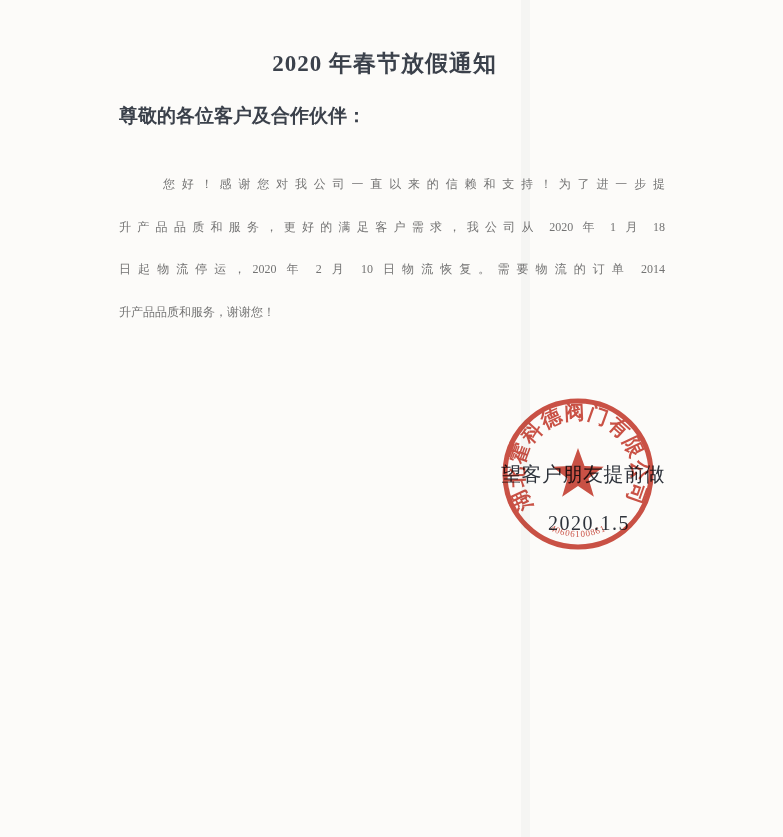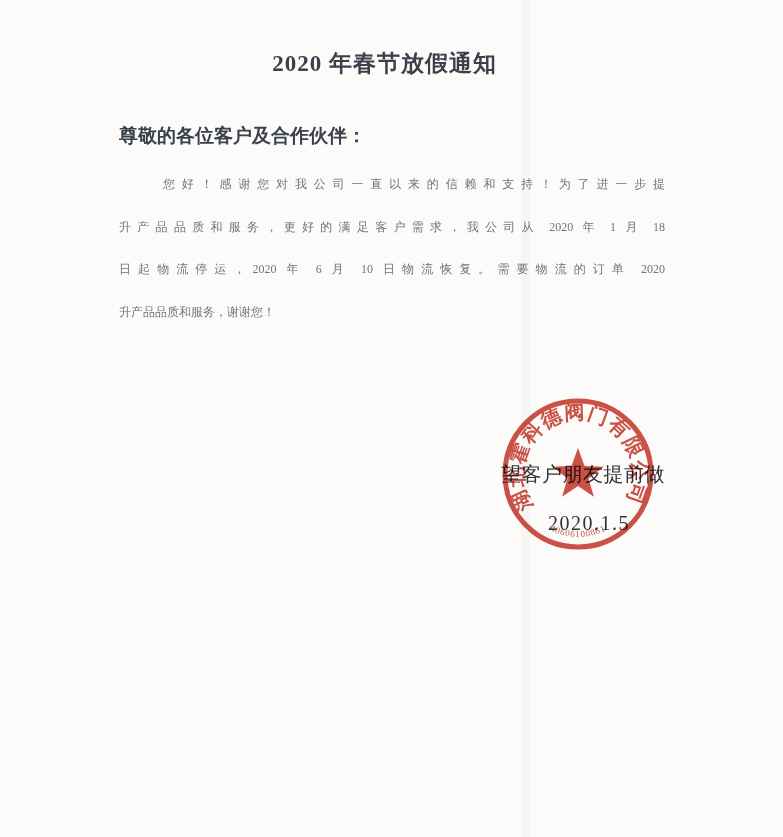--- a/index.html
+++ b/index.html
@@ -26,21 +26,21 @@
     position: absolute;
     left: 0; top: 48px; width: 769px;
     text-align: center;
     font-size: 23px;
     font-weight: bold;
     letter-spacing: 1px;
     color: #3b414b;
   }
   .salutation {
     position: absolute;
-    left: 119px; top: 123px; width: 560px;
+    left: 119px; top: 103px; width: 560px;
     font-size: 19px;
     font-weight: bold;
     color: #3b414b;
   }
   .body-block {
     position: absolute;
     left: 119px; top: 163px; width: 546px;
     font-size: 12px;
     color: #737373;
   }
@@ -89,21 +89,21 @@
 
   <div class="scan-artifact"></div>
 
   <div class="doc-title">2020 年春节放假通知</div>
 
   <div class="salutation">尊敬的各位客户及合作伙伴：</div>
 
   <div class="body-block">
     <div class="body-line first">您好！感谢您对我公司一直以来的信赖和支持！为了进一步提</div>
     <div class="body-line">升产品品质和服务，更好的满足客户需求，我公司从 2020 年 1 月 18</div>
-    <div class="body-line">日起物流停运，2020 年 6 月 10 日物流恢复。需要物流的订单 2020</div>
+    <div class="body-line">日起物流停运，2020 年 2 月 10 日物流恢复。需要物流的订单 2014</div>
     <div class="body-line last">升产品品质和服务，谢谢您！</div>
   </div>
 
   <div class="signature-company">望客户朋友提前做</div>
 
   <div class="signature-date">2020.1.5</div>
 
   <svg class="stamp" viewBox="0 0 176 176" xmlns="http://www.w3.org/2000/svg">
     <defs>
       <path id="ring-path" d="M 44.7 121.9 A 55 55 0 1 1 131.3 121.9" fill="none"></path>

